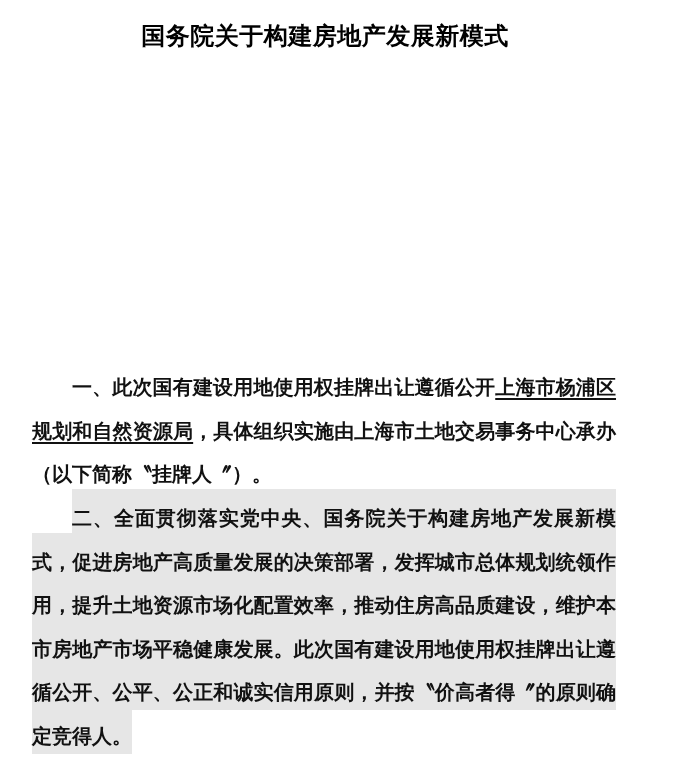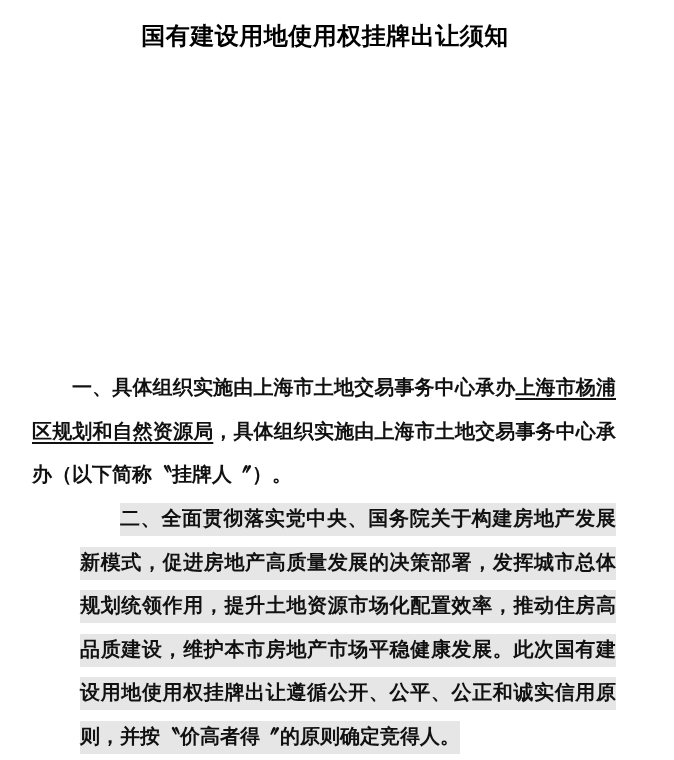--- a/index.html
+++ b/index.html
@@ -52,29 +52,28 @@
     color: #111;
   }
   .p1 { top: 106px; text-indent: 40px; }
   .p2 { top: 366px; text-indent: 40px; }
   .p3 { top: 497px; text-indent: 40px; }
   .u { text-decoration: underline; text-underline-offset: 4px; text-decoration-thickness: 1.5px; }
   .hl {
     background: #e6e6e6;
     box-decoration-break: clone;
     -webkit-box-decoration-break: clone;
-    padding: 3px 0 6px 0;
-    margin-left: 48px;
+    padding: 17px 0 6px 0;
   }
 </style>
 </head>
 <body>
 
 <div class="page">
 
-  <div class="title">国有建设用地使用权挂牌出让须知</div>
+  <div class="title">国务院关于构建房地产发展新模式</div>
 
 
-  <p class="para sans-bold p2" style="margin:0;"><span>一、具体组织实施由上海市土地交易事务中心承办</span><span class="u">上海市杨浦区规划和自然资源局</span><span>，具体组织实施由上海市土地交易事务中心承办（以下简称〝挂牌人〞）。</span></p>
+  <p class="para sans-bold p2" style="margin:0;"><span>一、此次国有建设用地使用权挂牌出让遵循公开</span><span class="u">上海市杨浦区规划和自然资源局</span><span>，具体组织实施由上海市土地交易事务中心承办（以下简称〝挂牌人〞）。</span></p>
 
   <p class="para sans-bold p3" style="margin:0;"><span class="hl">二、全面贯彻落实党中央、国务院关于构建房地产发展新模式，促进房地产高质量发展的决策部署，发挥城市总体规划统领作用，提升土地资源市场化配置效率，推动住房高品质建设，维护本市房地产市场平稳健康发展。此次国有建设用地使用权挂牌出让遵循公开、公平、公正和诚实信用原则，并按〝价高者得〞的原则确定竞得人。</span></p>
 
 </div>
 
 </body></html>

